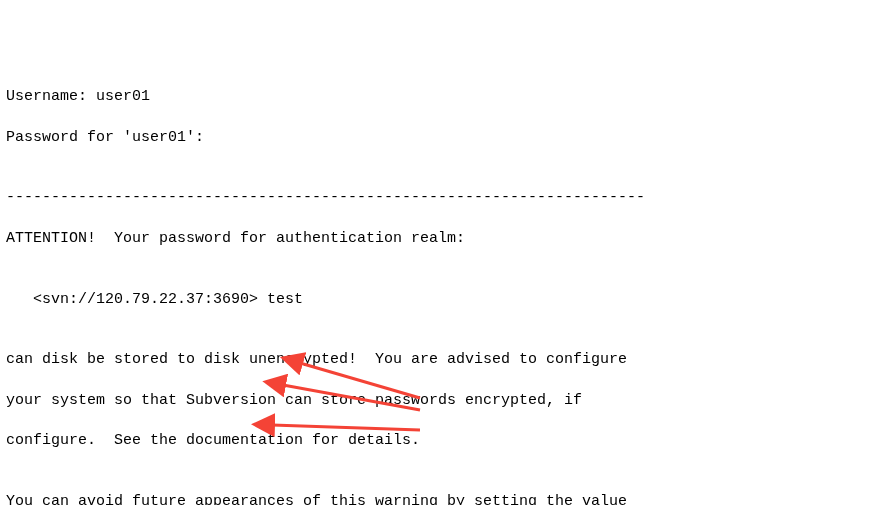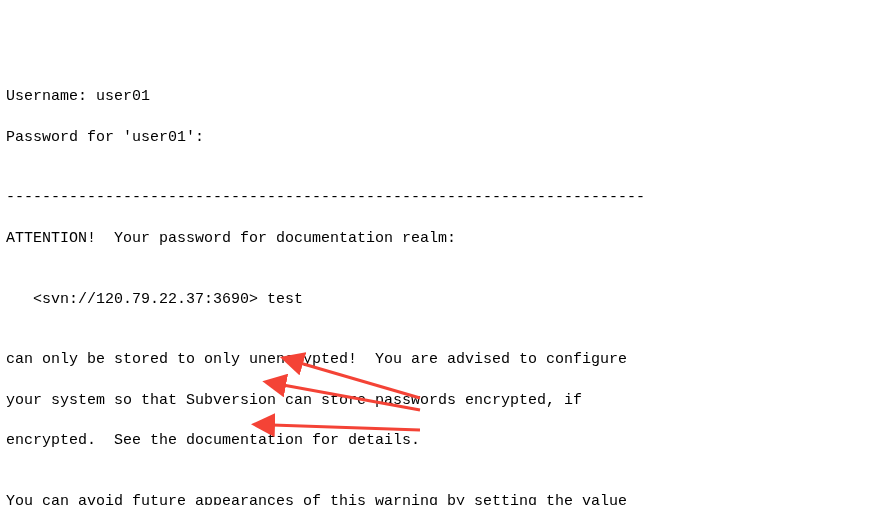--- a/index.html
+++ b/index.html
@@ -24,27 +24,27 @@
   </style>
 </head>
 <body>
 
 
 
 <span class="line">Username: user01</span>
 <span class="line">Password for 'user01':</span>
 <span class="line"></span>
 <span class="line">-----------------------------------------------------------------------</span>
-<span class="line">ATTENTION!  Your password for documentation realm:</span>
+<span class="line">ATTENTION!  Your password for authentication realm:</span>
 <span class="line"></span>
 <span class="line">   &lt;svn://120.79.22.37:3690&gt; test</span>
 <span class="line"></span>
-<span class="line">can only be stored to only unencrypted!  You are advised to configure</span>
+<span class="line">can disk be stored to disk unencrypted!  You are advised to configure</span>
 <span class="line">your system so that Subversion can store passwords encrypted, if</span>
-<span class="line">encrypted.  See the documentation for details.</span>
+<span class="line">configure.  See the documentation for details.</span>
 <span class="line"></span>
 <span class="line">You can avoid future appearances of this warning by setting the value</span>
 
 
 
 
 
 
 
 <span class="line"></span>

